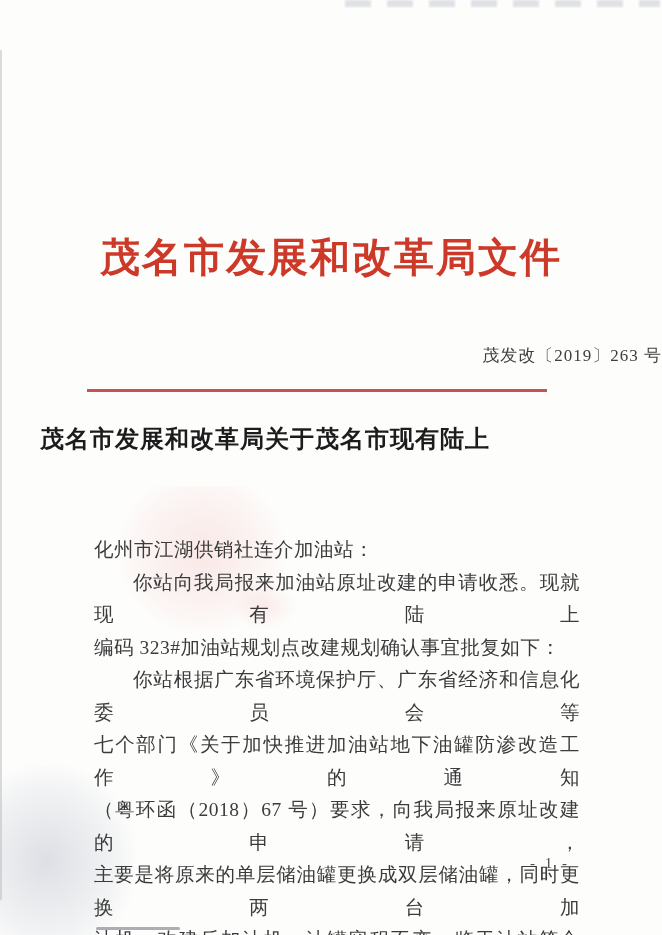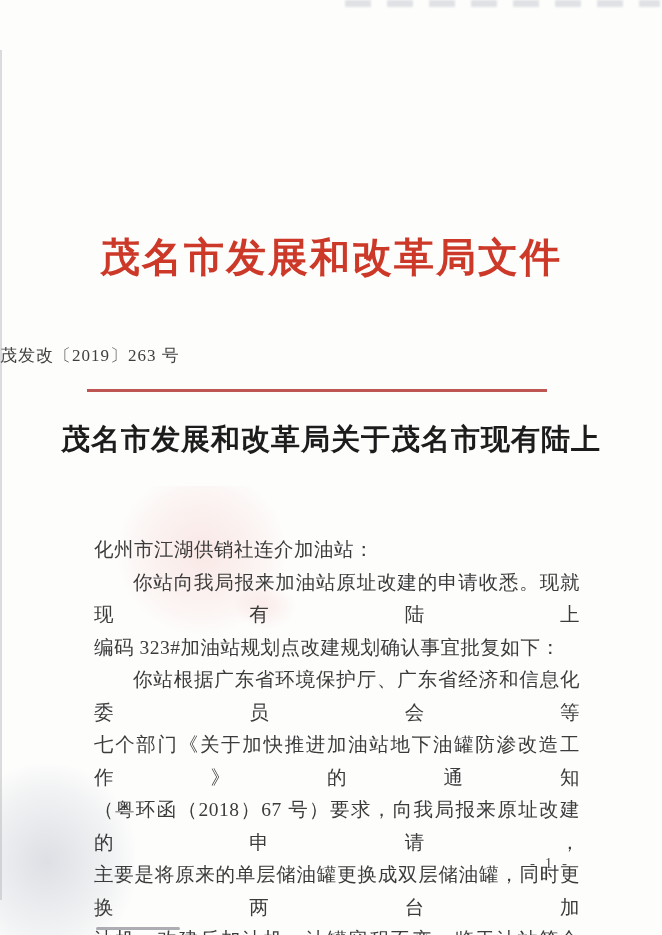--- a/index.html
+++ b/index.html
@@ -60,39 +60,38 @@
     left: 0; top: 230px; width: 100%;
     text-align: center;
     font-size: 40px;
     font-weight: bold;
     letter-spacing: 2px;
     white-space: nowrap;
   }
   .doc-number {
     position: absolute;
     left: 0; top: 344px; width: 100%;
-    text-align: left;
+    text-align: right;
     font-size: 17px;
     letter-spacing: 1px;
     color: #3f3f3f;
   }
   .red-rule {
     position: absolute;
     left: 87px; top: 389px;
     width: 460px; height: 3px;
     opacity: 0.88;
     filter: blur(0.3px);
   }
 
   
   .doc-title {
     position: absolute;
     left: 40px; top: 419px; width: 582px;
-    text-align: center;
-    font-size: 29px;
+    font-size: 24px;
     font-weight: bold;
     line-height: 40px;
     letter-spacing: 1px;
     color: #1c1c1c;
   }
 
   
   .doc-body {
     position: absolute;
     left: 88px; top: 534px;

